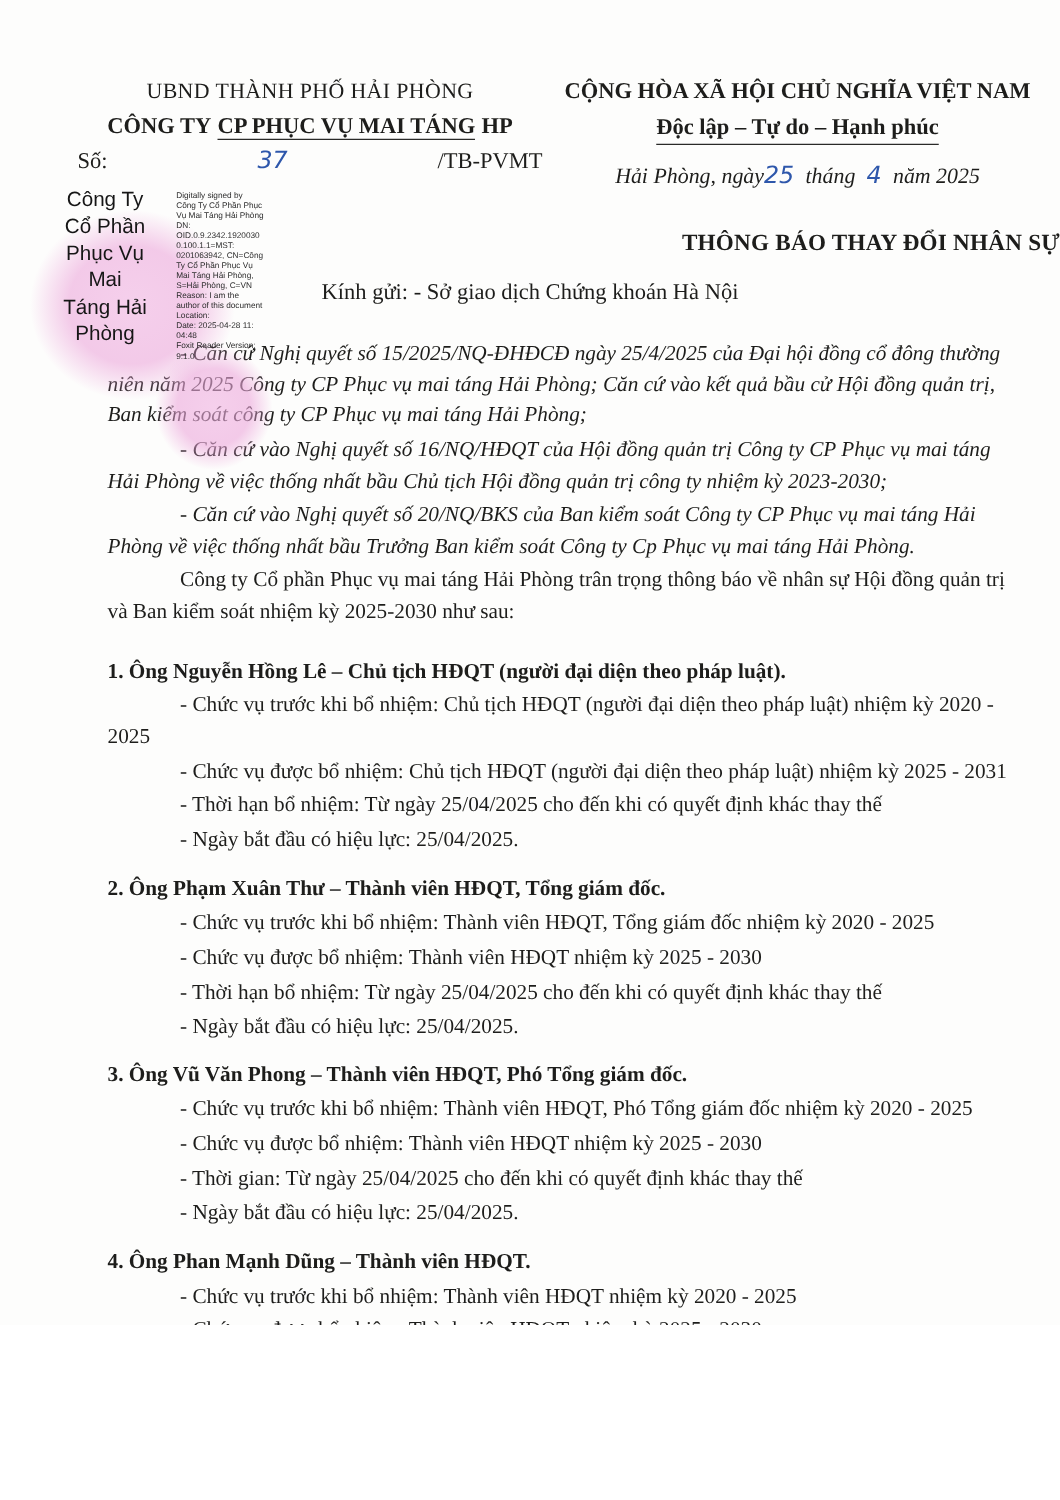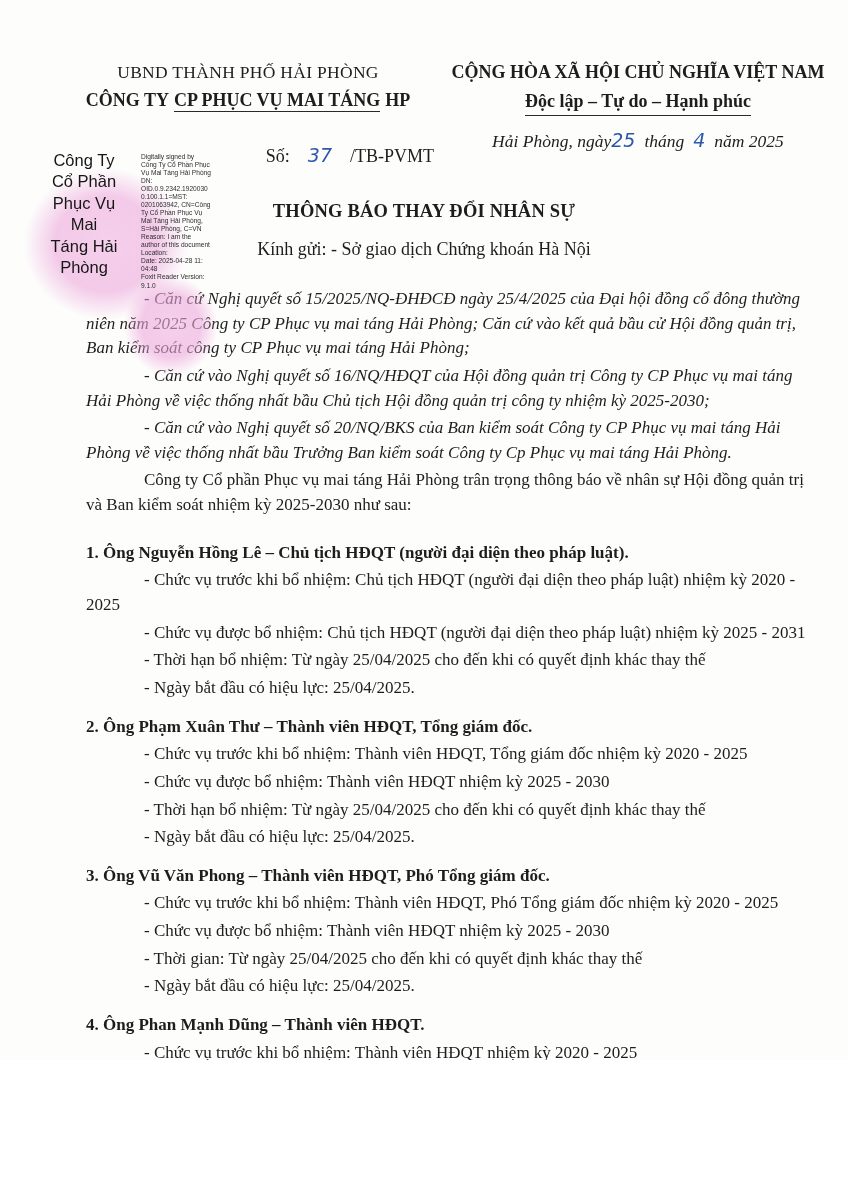--- a/index.html
+++ b/index.html
@@ -8,41 +8,41 @@
     background:#fdfdfc;color:#1d1d1b;overflow:hidden;
     font-family:"Liberation Serif","DejaVu Serif",serif;
   }
   
   .header{display:flex;padding-top:62px;}
   .h-left{width:372px;margin-left:62px;text-align:center;}
   .h-right{width:404px;margin-left:2px;text-align:center;}
   .h-org{font-size:17.5px;letter-spacing:.3px;}
   .h-company{font-size:18px;font-weight:bold;margin-top:7px;display:flex;justify-content:center;gap:5px;}
   .underlined{border-bottom:1.7px solid #2a2a28;padding-bottom:0;}
-  .h-so{margin-top:32px;font-size:18px;display:flex;justify-content:flex-end;align-items:baseline;gap:18px;}
+  .h-so{margin-top:5px;font-size:18px;display:flex;justify-content:space-between;align-items:baseline;gap:7px;}
   .h-nation{font-size:18px;font-weight:bold;}
   .h-motto-wrap{margin-top:8px;}
   .h-motto{display:inline-block;font-size:18px;font-weight:bold;border-bottom:1.7px solid #2a2a28;padding-bottom:3px;}
   .h-date{margin-top:13px;font-size:17.5px;font-style:italic;display:flex;justify-content:center;align-items:baseline;}
   .h-date .sp{margin-left:9px;}
   .hand{font-family:"DejaVu Sans",sans-serif;font-style:italic;color:#2e57ab;font-size:19px;font-weight:500;}
   
   .sig{position:absolute;left:28px;top:150px;width:200px;height:150px;}
   .blob{position:absolute;z-index:1;opacity:.6;
     background:radial-gradient(closest-side,#f0b1e1 0%,#eca7db 62%,rgba(236,167,219,0) 100%);}
   .blob1{left:-4px;top:18px;width:164px;height:152px;border-radius:46%;}
   .blob2{left:96px;top:126px;width:94px;height:100px;border-radius:50%;}
   .sig-big{position:relative;z-index:2;width:112px;text-align:center;
     font-family:"Liberation Sans",sans-serif;font-size:16.5px;line-height:1.3;
     color:#161616;white-space:pre-line;}
   .sig-small{position:absolute;z-index:2;left:113px;top:3px;width:84px;
     font-family:"Liberation Sans",sans-serif;font-size:6.6px;line-height:1.22;
     color:#2c2c2c;white-space:pre-line;}
   
-  .title{margin-top:34px;text-align:center;font-size:18.5px;font-weight:bold;letter-spacing:.2px;}
+  .title{margin-top:34px;text-align:right;font-size:18.5px;font-weight:bold;letter-spacing:.2px;}
   .salutation{margin-top:17px;text-align:center;font-size:18px;}
   .content{margin:27px 34px 0 86px;font-size:17px;line-height:1.45;}
   .content p{margin:0 0 3px;text-indent:58px;}
   .it{font-style:italic;}
   .intro{margin-top:7px;}
   .case{font-weight:bold;margin-top:8px;}
   .sec-h{font-weight:bold;text-indent:0 !important;margin-top:14px !important;}
   .sec-first .sec-h{margin-top:23px !important;}
 </style>
 </head>
@@ -105,21 +105,21 @@
 04:48
 Foxit Reader Version:
 9.1.0</div>
   </div>
 
   <div class="title">THÔNG BÁO THAY ĐỔI NHÂN SỰ</div>
   <div class="salutation">Kính gửi: - Sở giao dịch Chứng khoán Hà Nội</div>
 
   <div class="content">
     <p class="it">- Căn cứ Nghị quyết số 15/2025/NQ-ĐHĐCĐ ngày 25/4/2025 của Đại hội đồng cổ đông thường niên năm 2025 Công ty CP Phục vụ mai táng Hải Phòng; Căn cứ vào kết quả bầu cử Hội đồng quản trị, Ban kiểm soát công ty CP Phục vụ mai táng Hải Phòng;</p>
-    <p class="it">- Căn cứ vào Nghị quyết số 16/NQ/HĐQT của Hội đồng quản trị Công ty CP Phục vụ mai táng Hải Phòng về việc thống nhất bầu Chủ tịch Hội đồng quản trị công ty nhiệm kỳ 2025-2030;</p>
+    <p class="it">- Căn cứ vào Nghị quyết số 16/NQ/HĐQT của Hội đồng quản trị Công ty CP Phục vụ mai táng Hải Phòng về việc thống nhất bầu Chủ tịch Hội đồng quản trị công ty nhiệm kỳ 2023-2030;</p>
     <p class="it">- Căn cứ vào Nghị quyết số 20/NQ/BKS của Ban kiểm soát Công ty CP Phục vụ mai táng Hải Phòng về việc thống nhất bầu Trưởng Ban kiểm soát Công ty Cp Phục vụ mai táng Hải Phòng.</p>
     <p class="intro">Công ty Cổ phần Phục vụ mai táng Hải Phòng trân trọng thông báo về nhân sự Hội đồng quản trị và Ban kiểm soát nhiệm kỳ 2025-2030 như sau:</p>
 
     <section class="sec-first">
       <p class="sec-h">1. Ông Nguyễn Hồng Lê – Chủ tịch HĐQT (người đại diện theo pháp luật).</p>
       <p>- Chức vụ trước khi bổ nhiệm: Chủ tịch HĐQT (người đại diện theo pháp luật) nhiệm kỳ 2020 - 2025</p>
       <p>- Chức vụ được bổ nhiệm: Chủ tịch HĐQT (người đại diện theo pháp luật) nhiệm kỳ 2025 - 2031</p>
       <p>- Thời hạn bổ nhiệm: Từ ngày 25/04/2025 cho đến khi có quyết định khác thay thế</p>
       <p>- Ngày bắt đầu có hiệu lực: 25/04/2025.</p>
     </section>

